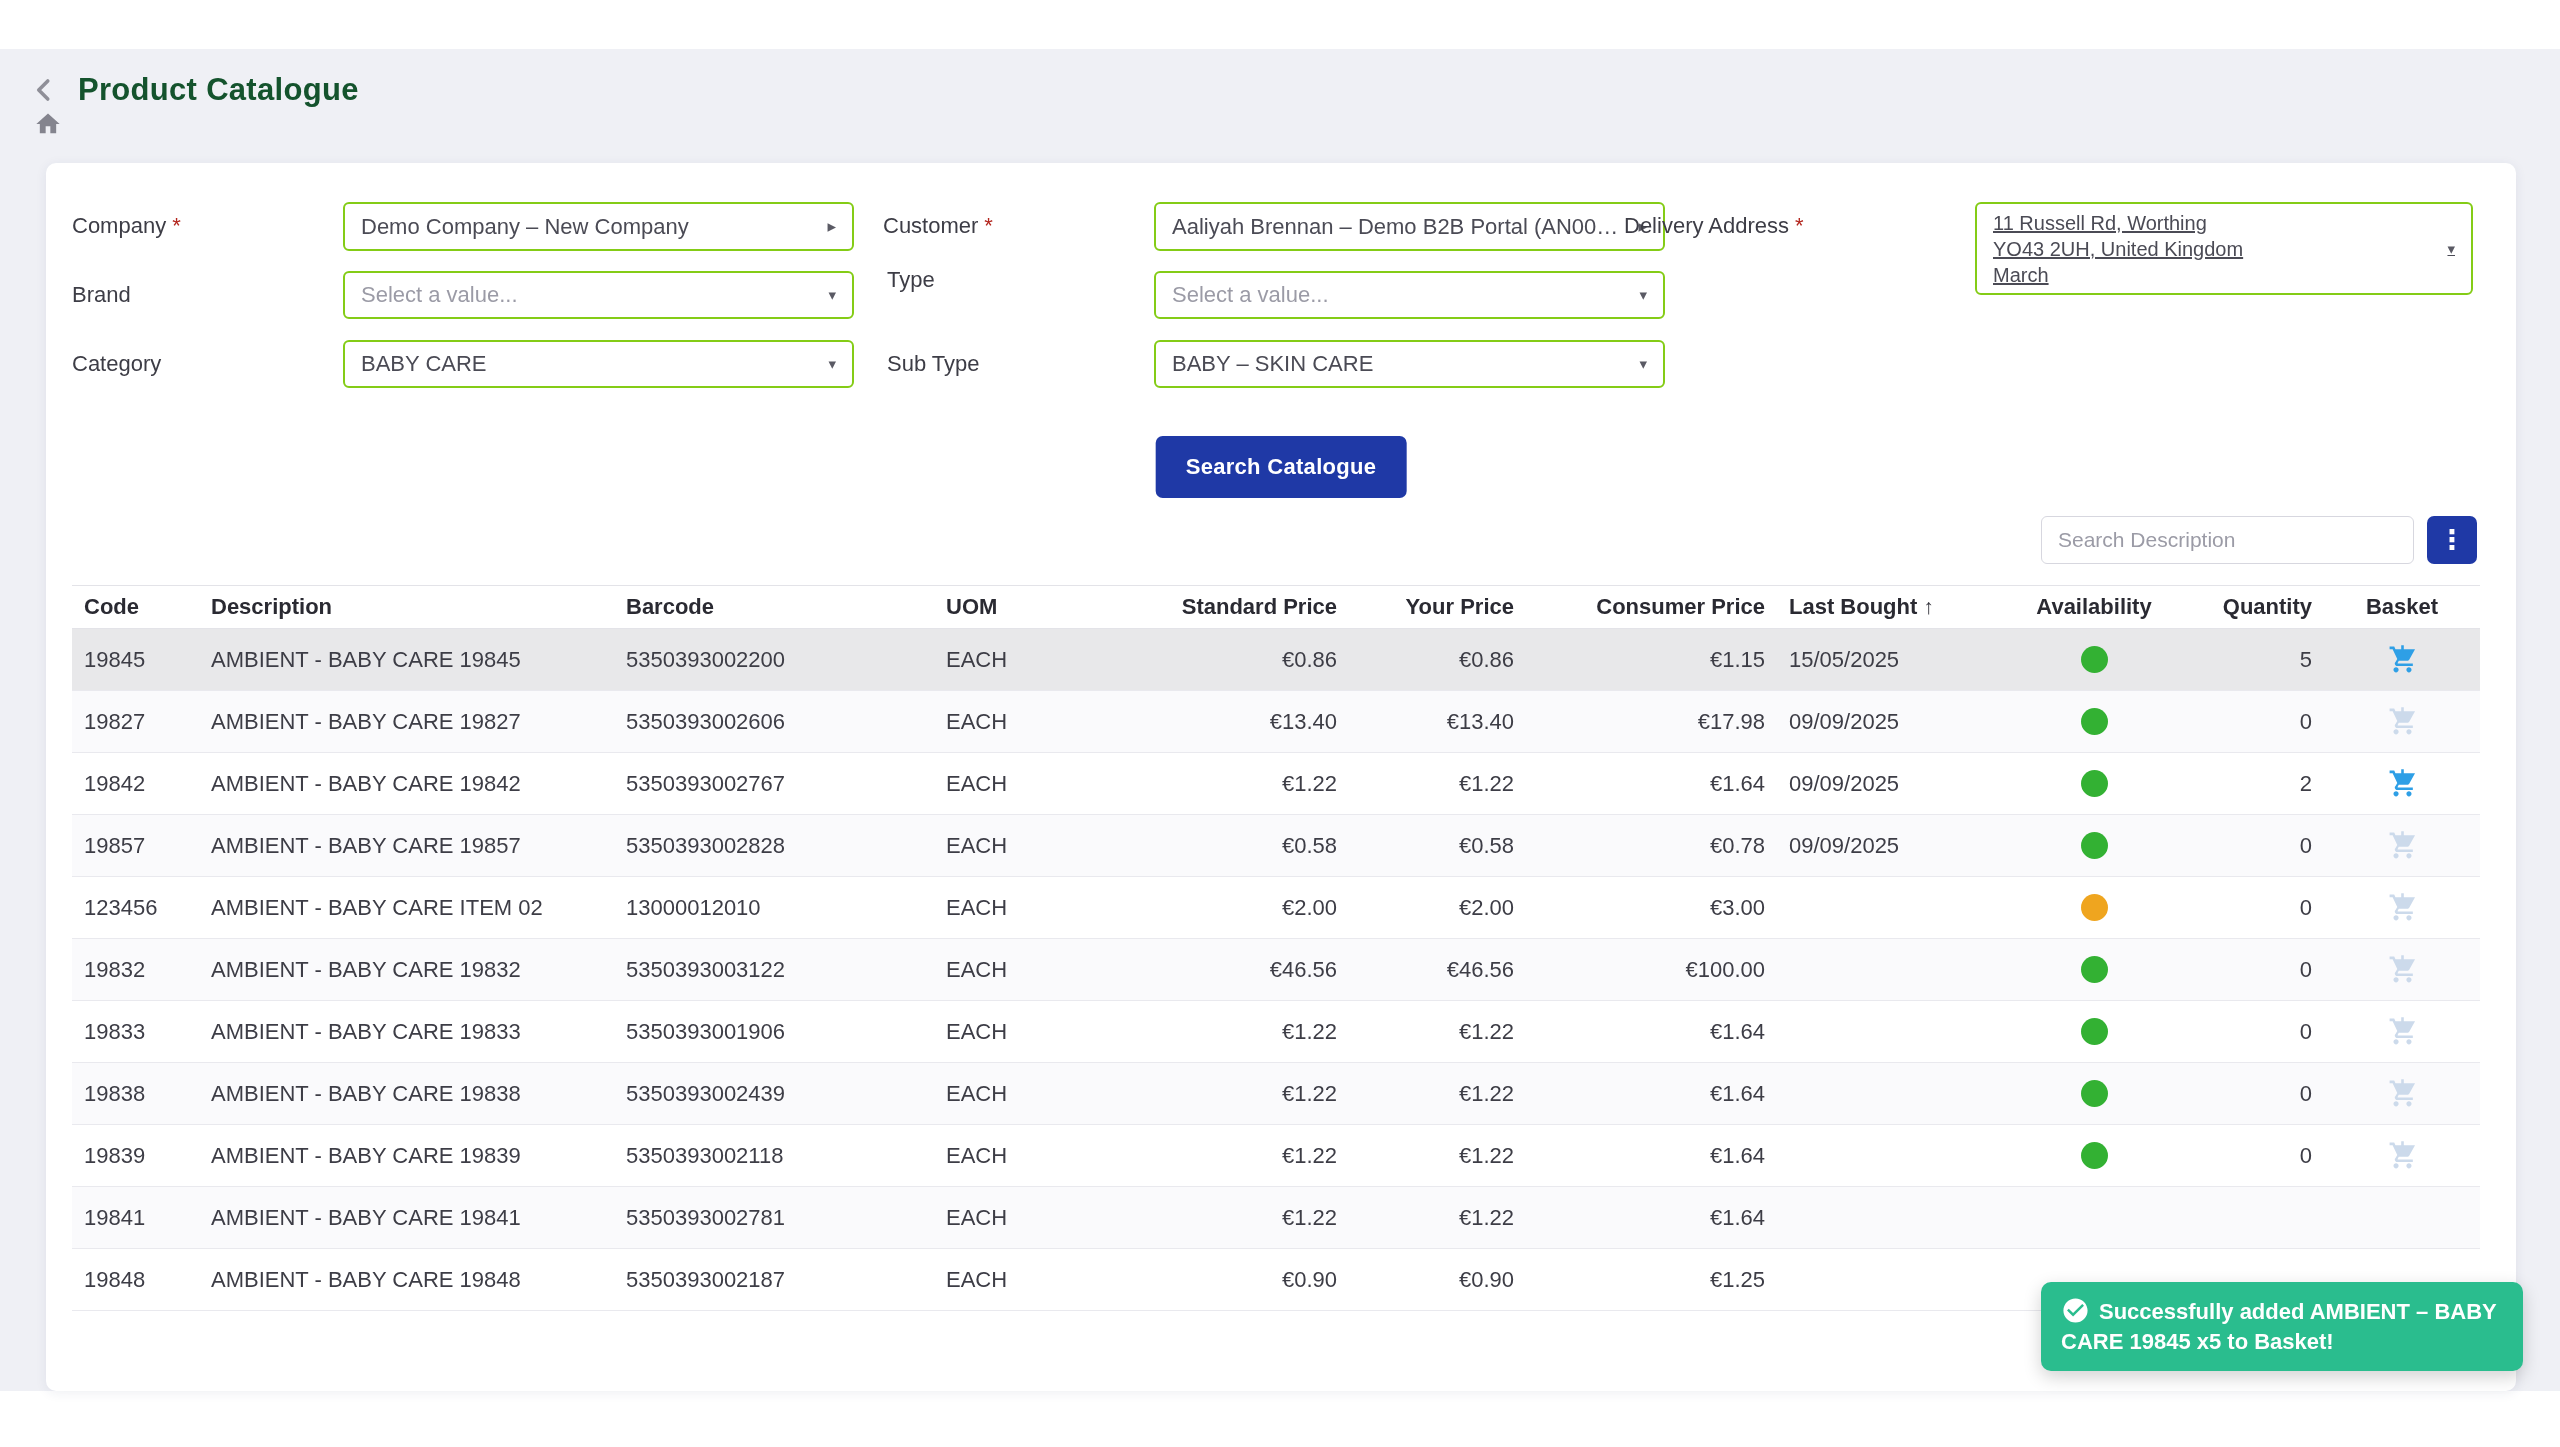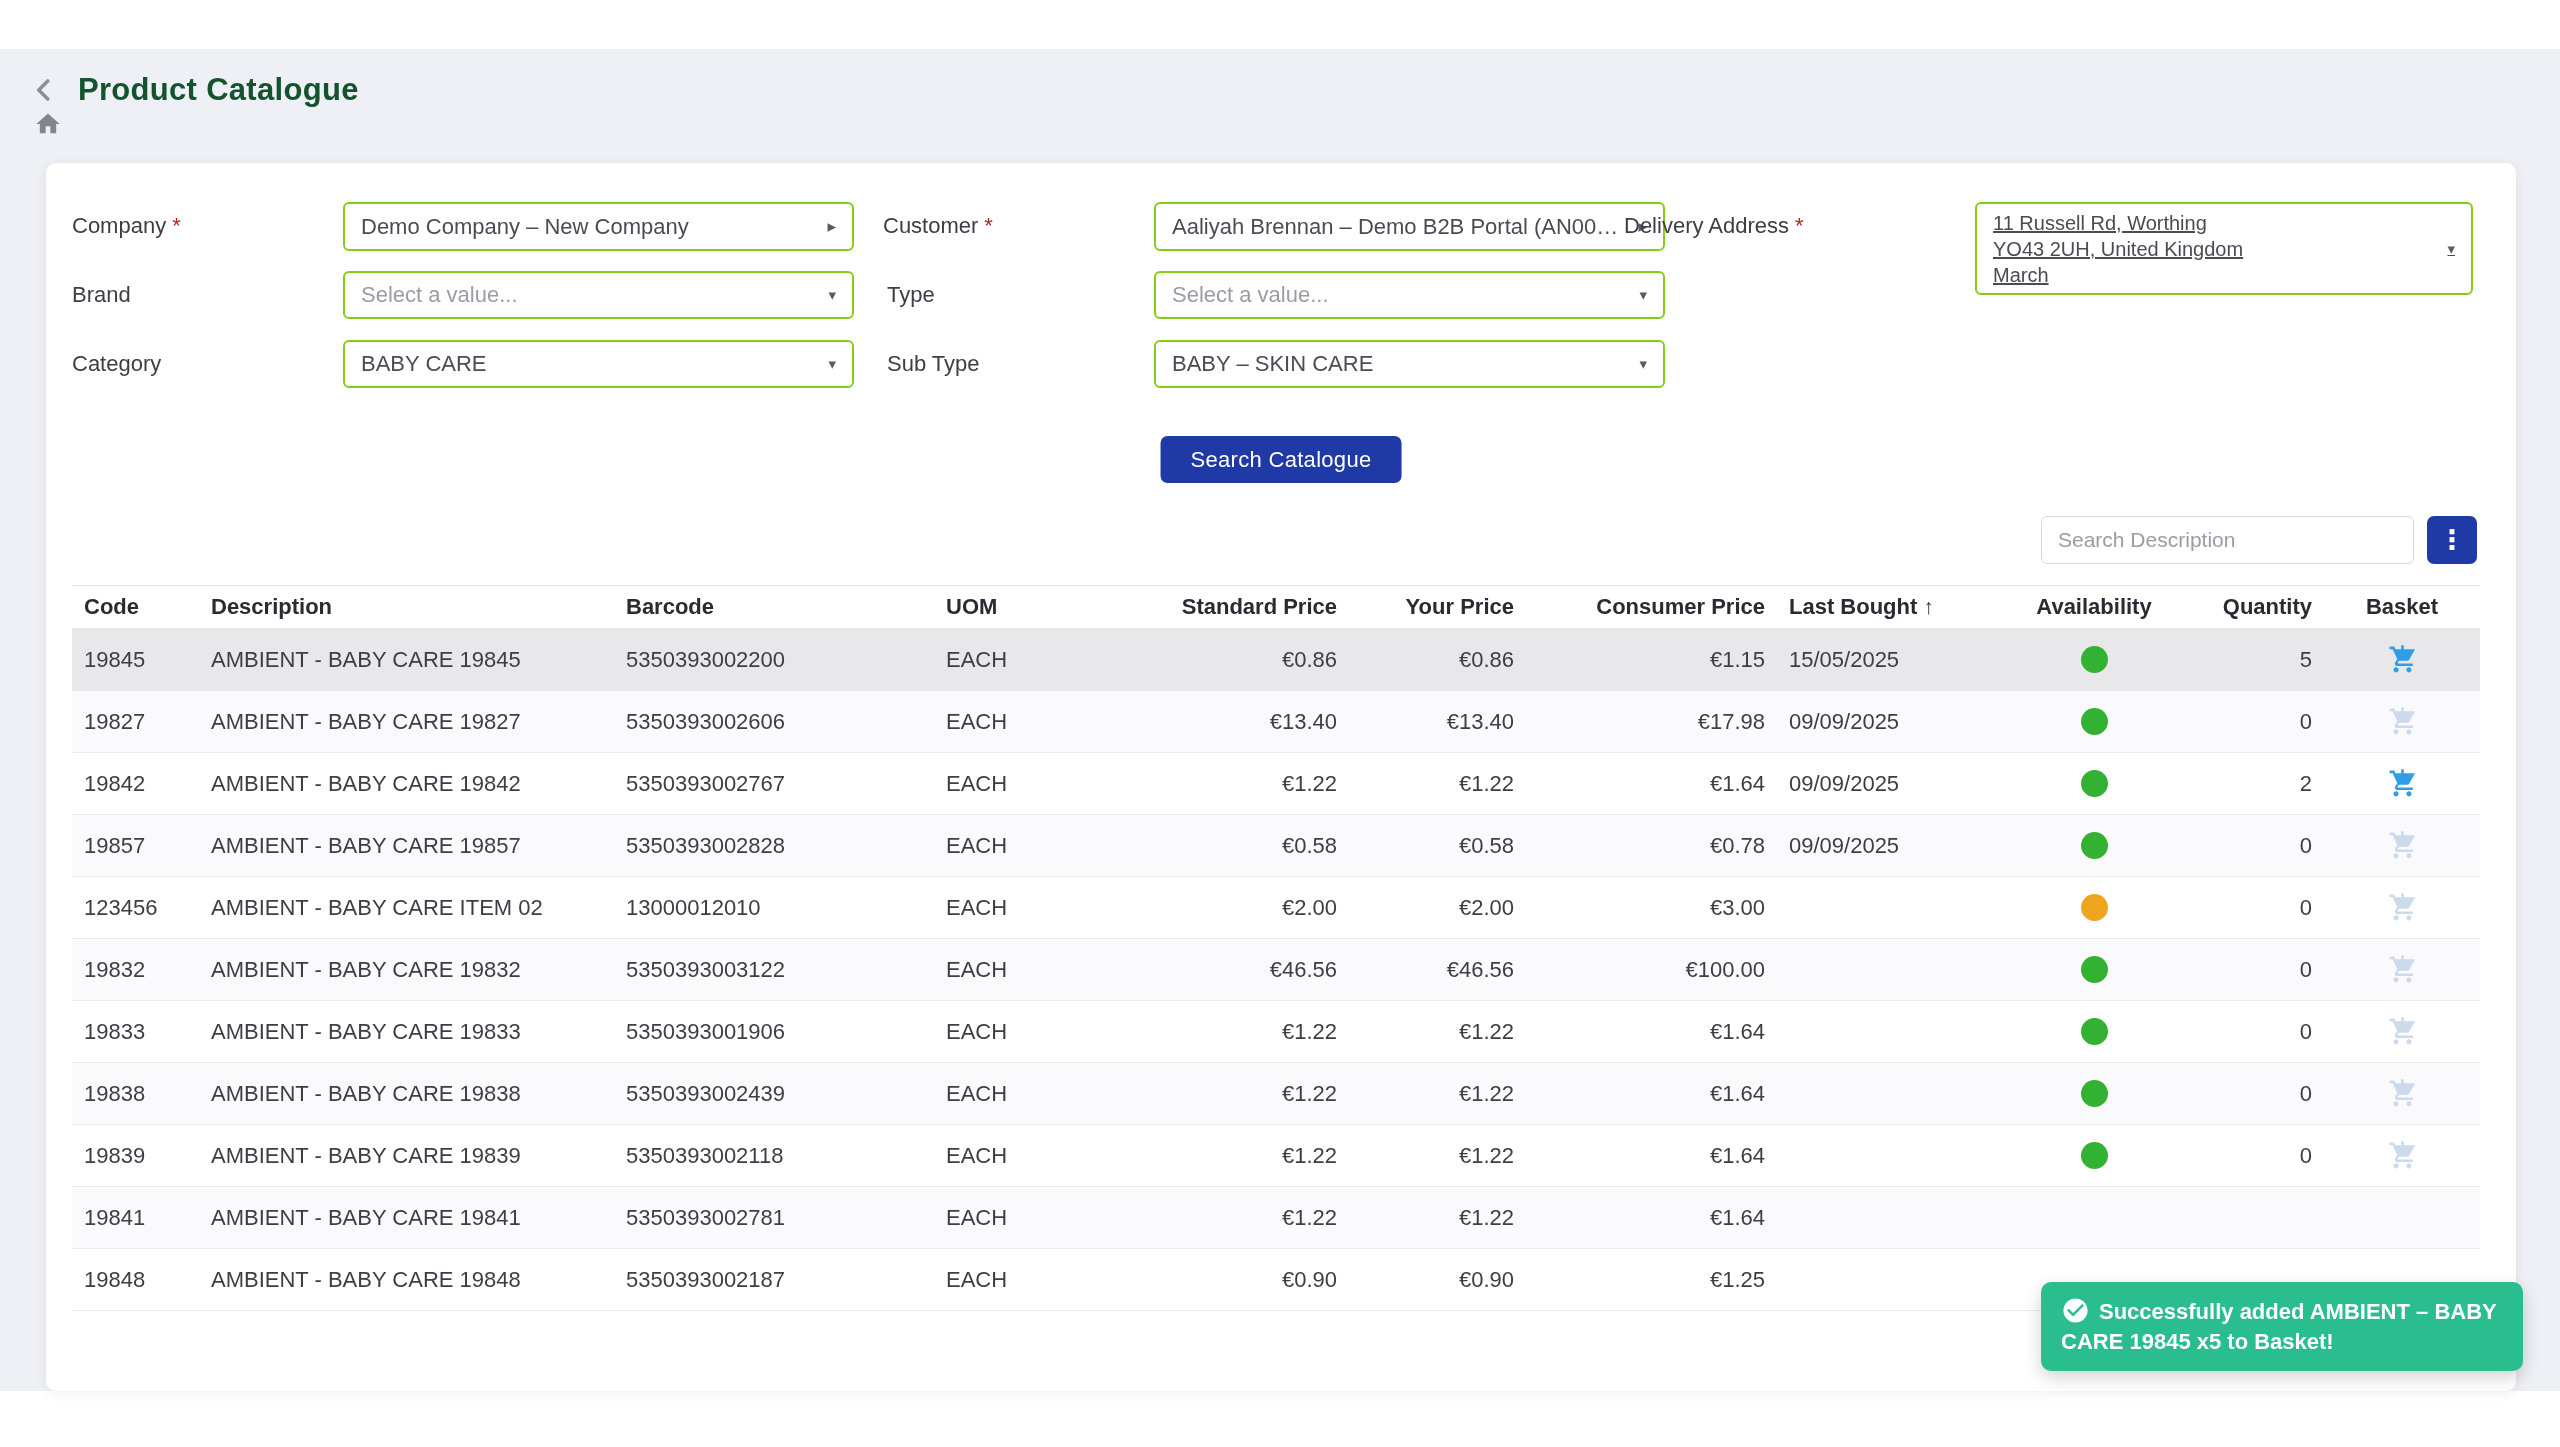--- a/index.html
+++ b/index.html
@@ -35,22 +35,22 @@
   }
   .fval { flex:1; white-space:nowrap; overflow:hidden; text-overflow:ellipsis; }
   .placeholder { color:#9b9ba6; }
   .caret-down { margin-left:12px; color:#5a5a64; font-size:15px; flex:0 0 auto; }
   .caret-right { margin-left:12px; color:#5a5a64; font-size:17px; flex:0 0 auto; }
   .field.address { padding:8px 16px;text-decoration:underline; }
   .addr-lines { flex:1; font-size:20px; line-height:26px; color:#4b4b55; }
 
   .search-btn {
     position:absolute; left:50%; transform:translateX(-50%); top:273px;
-    height:47px; padding:0 30px; background:#1f39a6; color:#fff;
-    border:none; border-radius:7px; font-size:22px; font-weight:400;
+    height:62px; padding:0 30px; background:#1f39a6; color:#fff;
+    border:none; border-radius:7px; font-size:22px; font-weight:700;
     font-family:inherit; letter-spacing:.3px; cursor:pointer;
   }
 
   .desc-search {
     position:absolute; left:1995px; top:353px; width:373px; height:48px;
     border:1px solid #d7d7df; border-radius:6px; padding:0 16px;
     font-size:21px; font-family:inherit; color:#444; outline:none;
   }
   .desc-search::placeholder { color:#9b9ba6; }
   .kebab {
@@ -135,21 +135,21 @@
   </div>
 
   <div class="flabel" style="left:26px; top:119px;">
     <span>Brand</span>
   </div>
   <div class="field" style="left:297px; top:108px; width:511px; height:48px;">
     <span class="fval placeholder">Select a value...</span>
     <span class="caret-down">▾</span>
   </div>
 
-  <div class="flabel" style="left:841px; top:119px;text-align:center;">
+  <div class="flabel" style="left:841px; top:104px;text-align:center;">
     <span>Type</span>
   </div>
   <div class="field" style="left:1108px; top:108px; width:511px; height:48px;">
     <span class="fval placeholder">Select a value...</span>
     <span class="caret-down">▾</span>
   </div>
 
   <div class="flabel" style="left:26px; top:188px;">
     <span>Category</span>
   </div>

